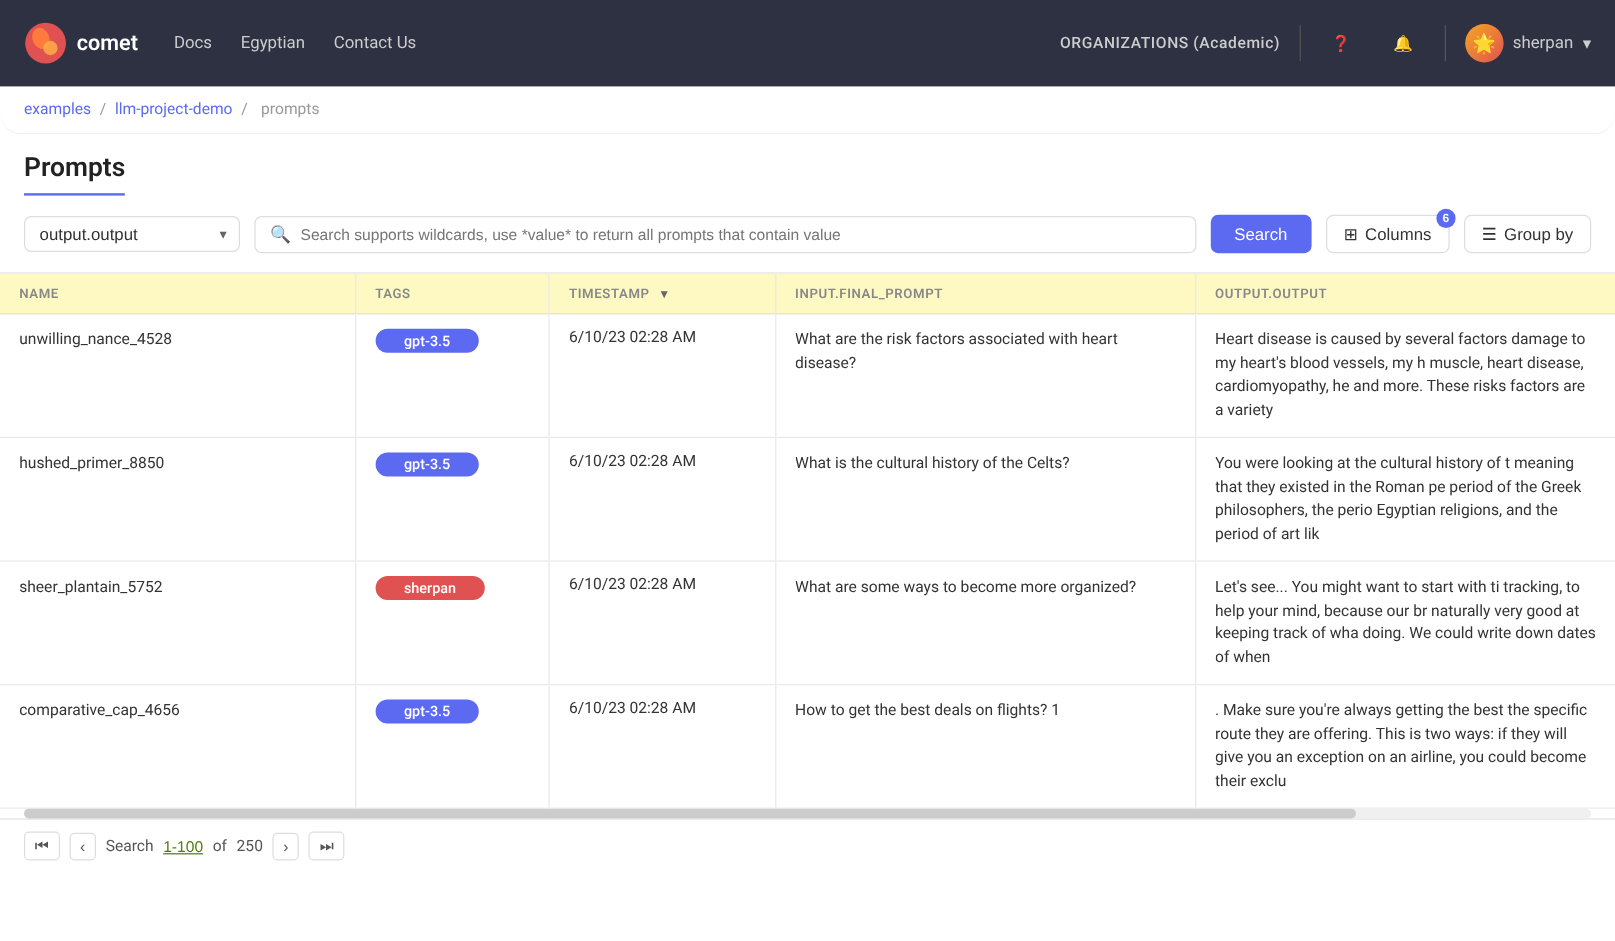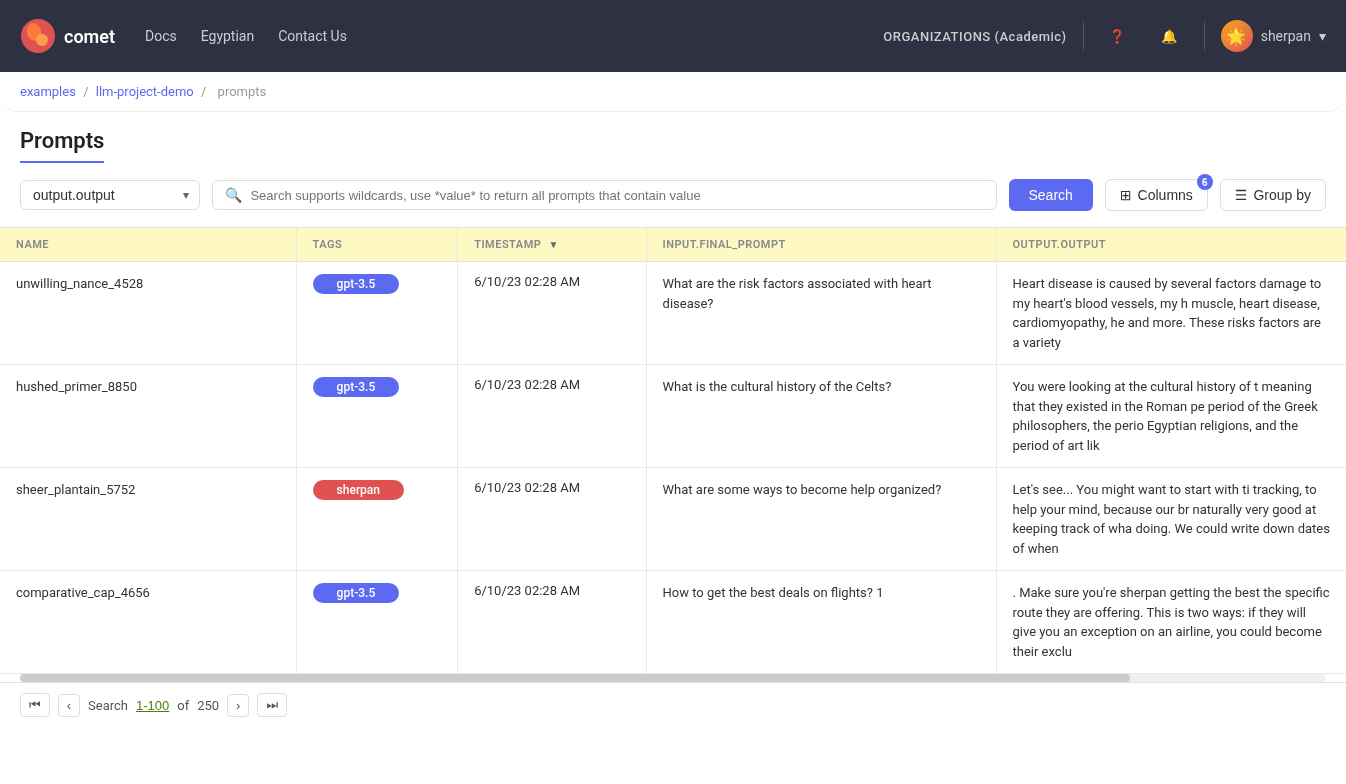--- a/index.html
+++ b/index.html
@@ -461,37 +461,37 @@
             <span class="cell-text">You were looking at the cultural history of t meaning that they existed in the Roman pe period of the Greek philosophers, the perio Egyptian religions, and the period of art lik</span>
           </td>
     </tr>
         <tr>
       <td class="col-name">
             <span class="cell-text">sheer_plantain_5752</span>
           </td>
       <td class="col-tags"><span class="tag tag-davinci">sherpan</span></td>
       <td class="col-timestamp">6/10/23 02:28 AM</td>
       <td class="col-input">
-            <span class="cell-text">What are some ways to become help organized?</span>
+            <span class="cell-text">What are some ways to become more organized?</span>
           </td>
       <td class="col-output">
             <span class="cell-text">Let's see... You might want to start with ti tracking, to help your mind, because our br naturally very good at keeping track of wha doing. We could write down dates of when</span>
           </td>
     </tr>
         <tr>
       <td class="col-name">
             <span class="cell-text">comparative_cap_4656</span>
           </td>
       <td class="col-tags"><span class="tag tag-gpt">gpt-3.5</span></td>
       <td class="col-timestamp">6/10/23 02:28 AM</td>
       <td class="col-input">
             <span class="cell-text">How to get the best deals on flights? 1</span>
           </td>
       <td class="col-output">
-            <span class="cell-text">. Make sure you're sherpan getting the best the specific route they are offering. This is two ways: if they will give you an exception on an airline, you could become their exclu</span>
+            <span class="cell-text">. Make sure you're always getting the best the specific route they are offering. This is two ways: if they will give you an exception on an airline, you could become their exclu</span>
           </td>
     </tr>
       </tbody>
   </table>
 </div>
 
 <div class="scrollbar-area">
   <div class="scrollbar-thumb"></div>
 </div>
 

